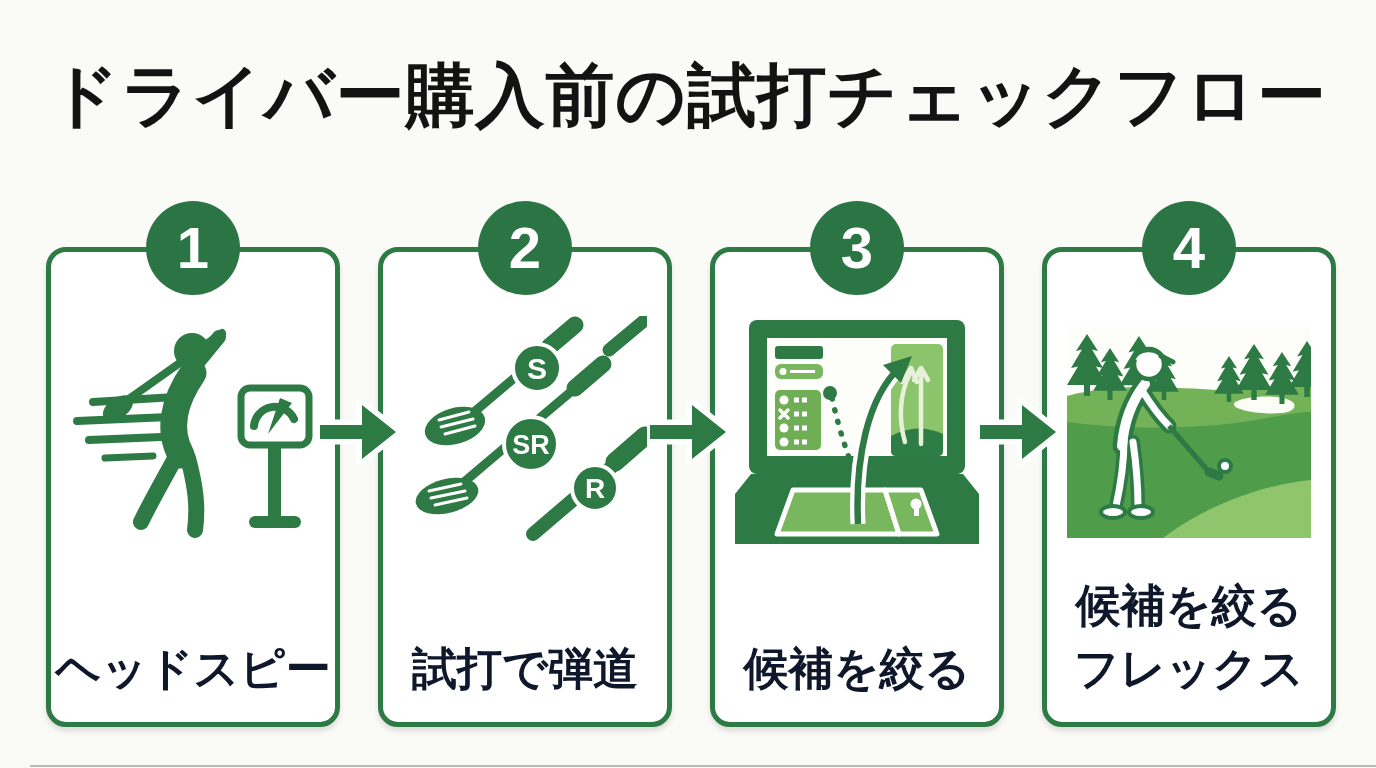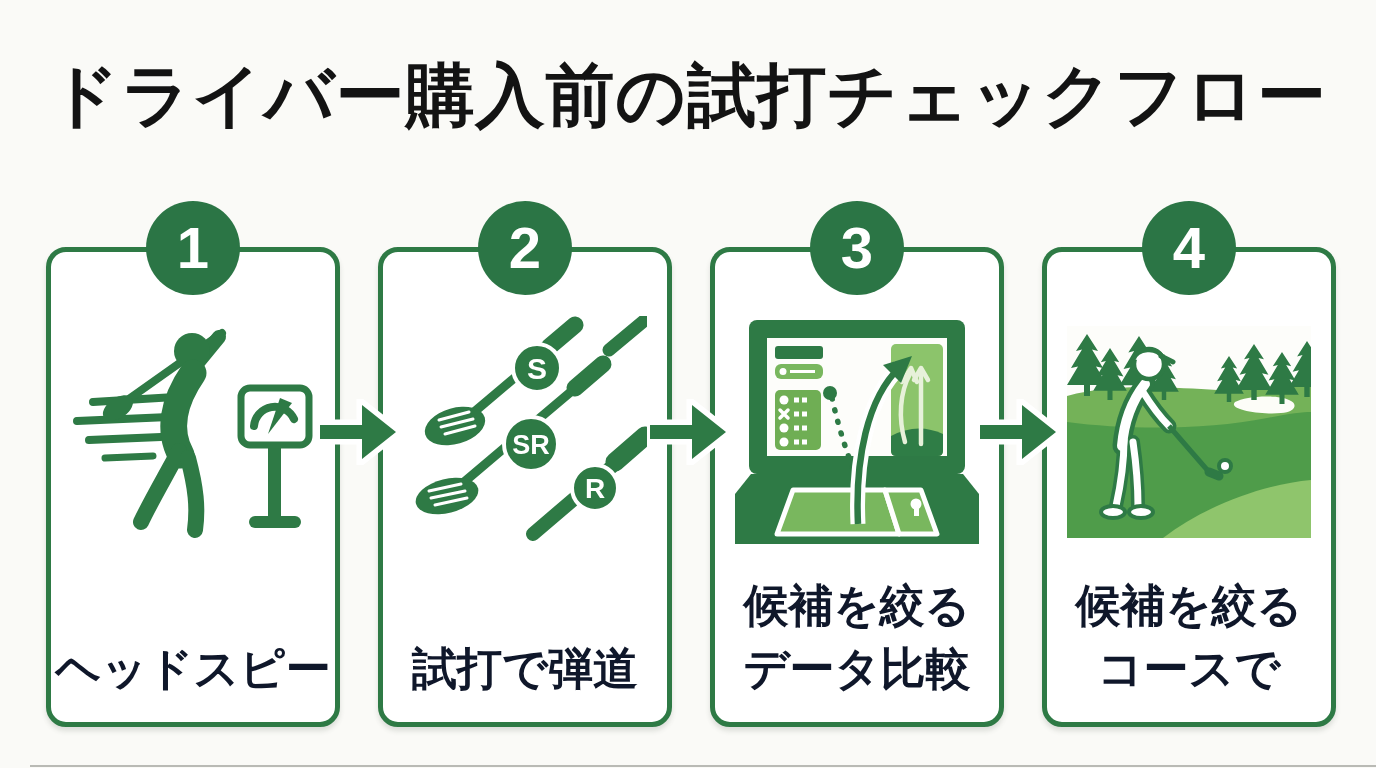--- a/index.html
+++ b/index.html
@@ -167,21 +167,20 @@
         <rect x="179" y="192" width="5" height="8" fill="#ffffff"></rect>
         <path d="M97,82 C104,114 113,140 123,166" stroke="#2e7a45" stroke-width="5.5" fill="none" stroke-linecap="round" stroke-dasharray="1 11"></path>
         <circle cx="95" cy="77" r="7" fill="#2e7a45"></circle>
         <path d="M123,208 C120,144 132,82 165,51" stroke="#ffffff" stroke-width="15" fill="none"></path>
         <path d="M123,208 C120,144 132,82 165,51" stroke="#2e7a45" stroke-width="6.5" fill="none"></path>
         <polygon points="177,40 148,49 166,67" fill="#2e7a45"></polygon>
       </svg>
     </div>
     <div class="label">
       <div>候補を絞る</div>
-      <div>データ比較</div>
     </div>
   </div>
 
   <div class="card card-4">
     <div class="step-circle">4</div>
     <div class="icon-box" style="top:74px">
       <svg width="244" height="212" viewBox="0 0 244 212">
         <defs>
           <symbol id="pine" viewBox="0 0 40 62">
             <polygon points="20,0 31,17 25,15.5 36,34 29,32.5 40,51 23,51 23,62 17,62 17,51 0,51 11,32.5 4,34 15,15.5 9,17" fill="#2e7a45"></polygon>
@@ -217,21 +216,21 @@
         <circle cx="82" cy="38" r="15" fill="#ffffff" stroke="#2e7a45" stroke-width="4.5"></circle>
         <path d="M66,34 C70,22 90,20 96,32" fill="#ffffff" stroke="#2e7a45" stroke-width="4.5"></path>
         <path d="M94,30 L106,36" stroke="#2e7a45" stroke-width="5" stroke-linecap="round"></path>
         <line x1="102" y1="100" x2="142" y2="146" stroke="#2e7a45" stroke-width="5"></line>
         <line x1="142" y1="146" x2="152" y2="150" stroke="#2e7a45" stroke-width="9" stroke-linecap="round"></line>
         <circle cx="158" cy="140" r="6" fill="#ffffff" stroke="#2e7a45" stroke-width="4"></circle>
       </svg>
     </div>
     <div class="label">
       <div>候補を絞る</div>
-      <div>コースで</div>
+      <div>フレックス</div>
     </div>
   </div>
 
   <div class="arrow arrow-1">
     <svg width="82" height="66" viewBox="0 0 82 66">
       <polygon points="3,26 45,26 45,6 79,33 45,60 45,40 3,40" fill="#2e7a45" stroke="#ffffff" stroke-width="11" paint-order="stroke" stroke-linejoin="miter"></polygon>
     </svg>
   </div>
   <div class="arrow arrow-2">
     <svg width="82" height="66" viewBox="0 0 82 66">

